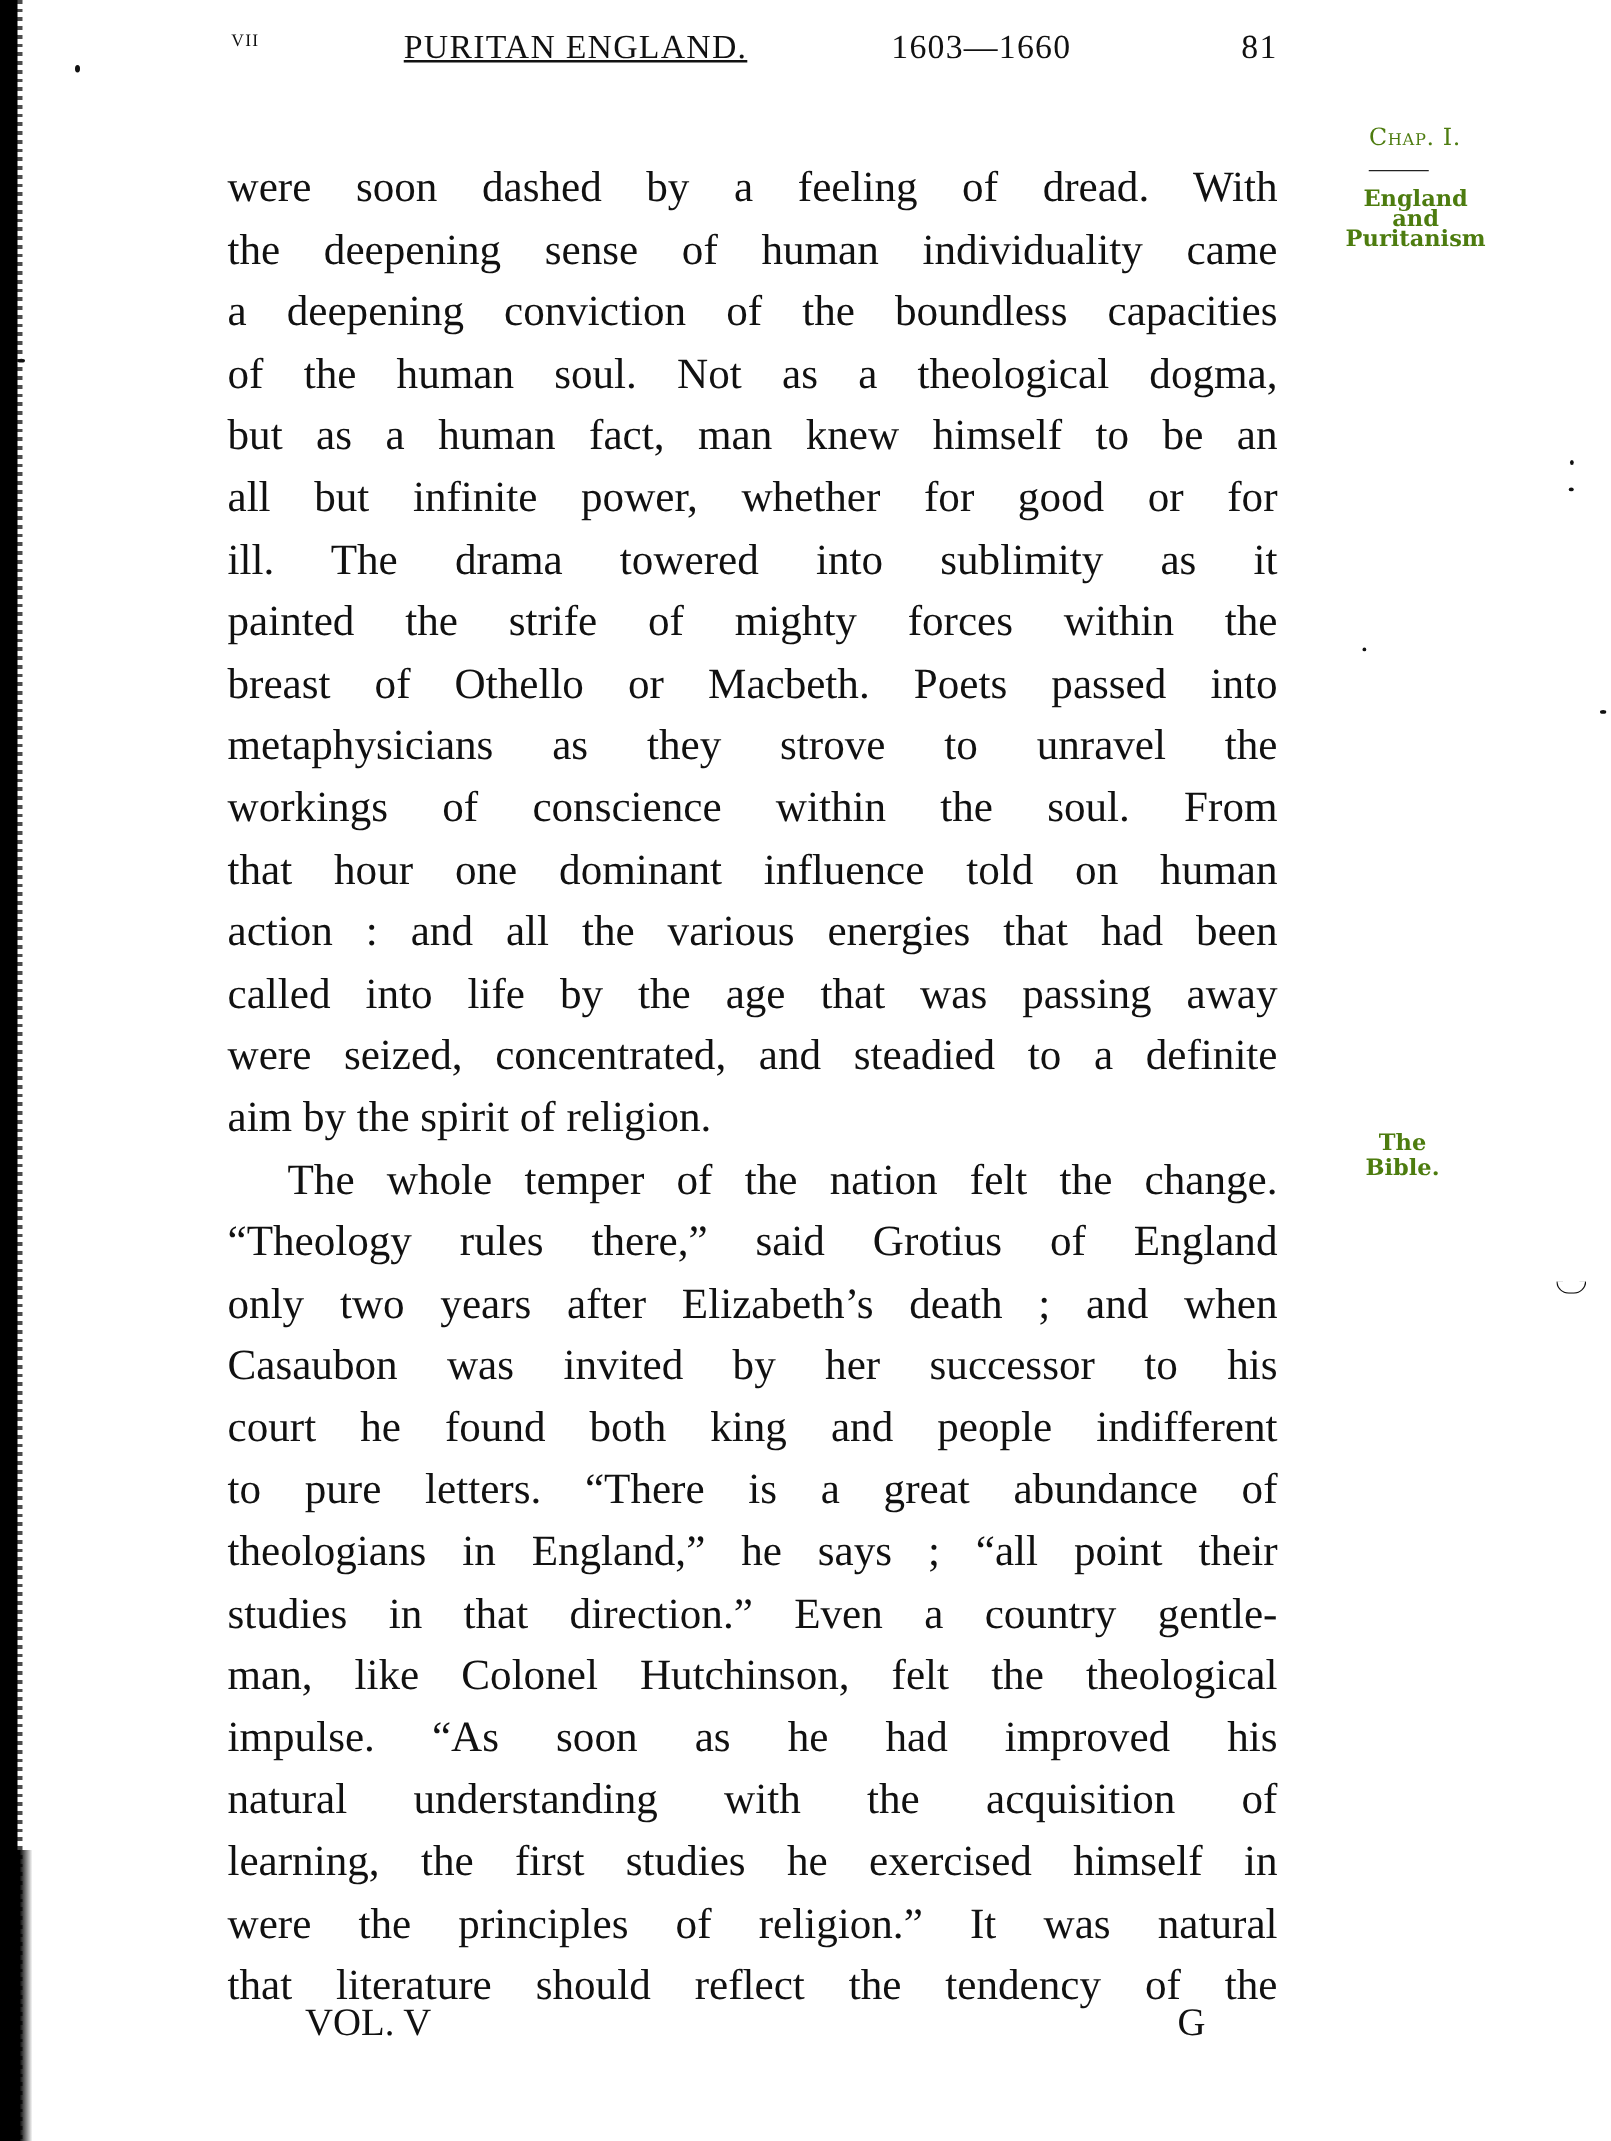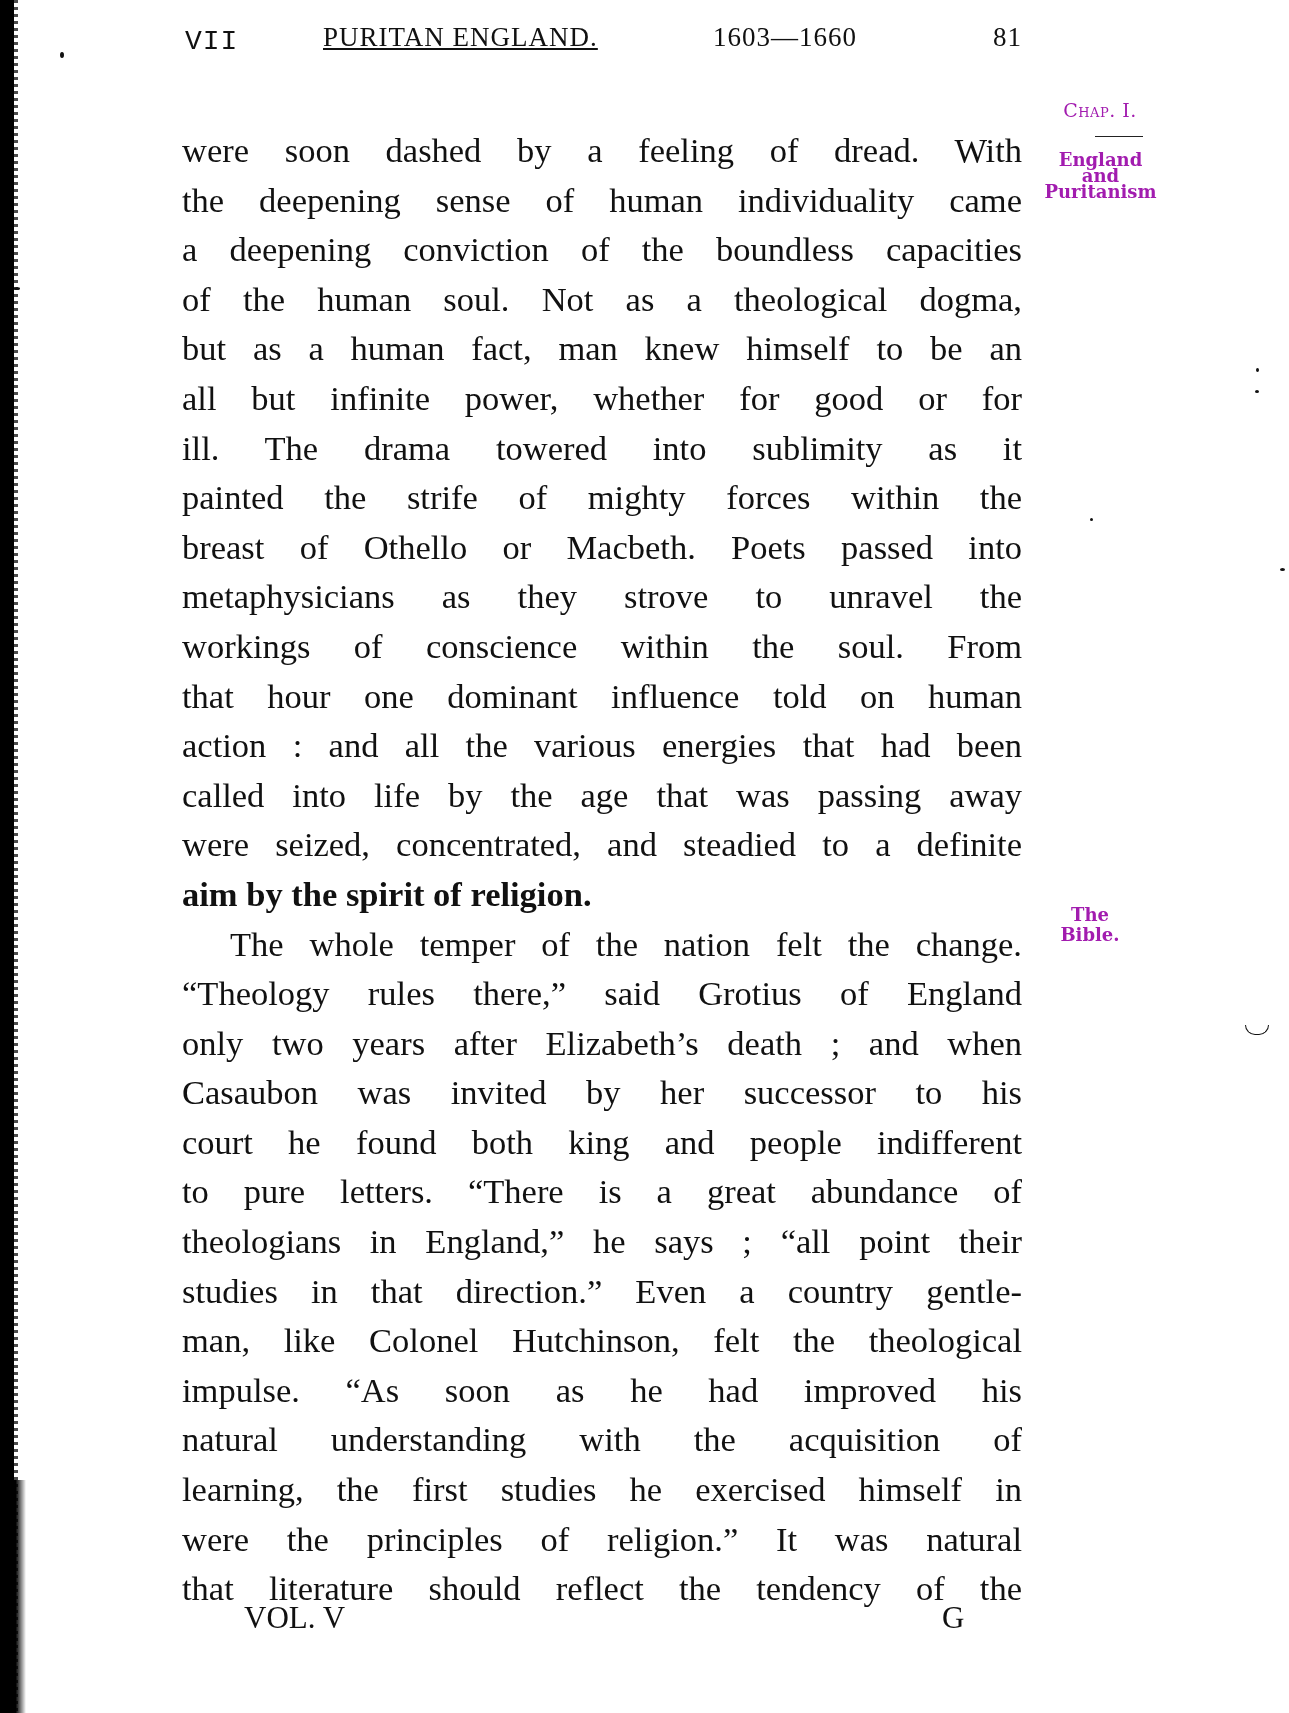--- a/index.html
+++ b/index.html
@@ -7,33 +7,33 @@
            font-family: "DejaVu Serif", "Liberation Serif", serif; color: #111; }
     .binding { position: absolute; left: 0; top: 0; width: 14px; height: 1713px;
                background: #000; }
     .binding::after { content: ""; position: absolute; left: 10px; top: 0; width: 8px; height: 100%;
                background: repeating-linear-gradient(180deg, #000 0 3px, transparent 3px 7px); opacity: .7; }
     .binding-flare { position: absolute; left: 0; top: 1480px; width: 26px; height: 233px;
                background: linear-gradient(90deg, #000 60%, rgba(0,0,0,0)); }
     .running-head { position: absolute; top: 22px; left: 185px; width: 830px; height: 40px;
                font-family: "Liberation Serif", "DejaVu Serif", serif; font-size: 27px; letter-spacing: 1px; }
     .running-head span { position: absolute; top: 0; white-space: nowrap; }
-    .rh-chapter { left: 0; font-size: 28px; top: 4px !important; font-family: Liberation Mono, monospace; }
+    .rh-chapter { left: 0; font-size: 14px; top: 4px !important; }
     .rh-title { left: 138px; text-decoration: underline; }
     .rh-dates { left: 528px; }
     .rh-page { left: 808px; }
     .body-text { position: absolute; left: 182px; top: 90px; width: 840px;
                font-family: "Liberation Serif", "DejaVu Serif", serif; font-size: 34.5px;
                line-height: 49.6px; margin-top: 36px; }
     .line { display: block; text-align: justify; text-align-last: justify; white-space: nowrap;
             height: 49.6px; }
-    .line.last { text-align-last: left; font-weight: bold; }
+    .line.last { text-align-last: left; }
     .line.indent { padding-left: 48px; }
     .sidenote { position: absolute; font-family: "DejaVu Serif", serif; font-weight: bold;
-                font-size: 18px; text-align: center; color: #a21caf; line-height: 20px; }
+                font-size: 18px; text-align: center; color: #4d7c0f; line-height: 20px; margin-left: 32px; }
     .sn-chap { left: 1040px; top: 100px; width: 120px; font-weight: normal; font-size: 19px;
                font-variant: small-caps; letter-spacing: .5px; }
     .sn-rule { position: absolute; left: 1095px; top: 136px; width: 48px; height: 0;
                border-top: 1.5px solid #222; }
     .sn-topic { left: 1028px; top: 150px; width: 145px; }
     .sn-bible { left: 1040px; top: 905px; width: 100px; text-align: center; }
     .footer { position: absolute; top: 1600px; left: 182px; width: 840px; height: 40px;
               font-family: "Liberation Serif", "DejaVu Serif", serif; font-size: 31px; }
     .footer span { position: absolute; top: 0; }
     .ft-vol { left: 62px; }

